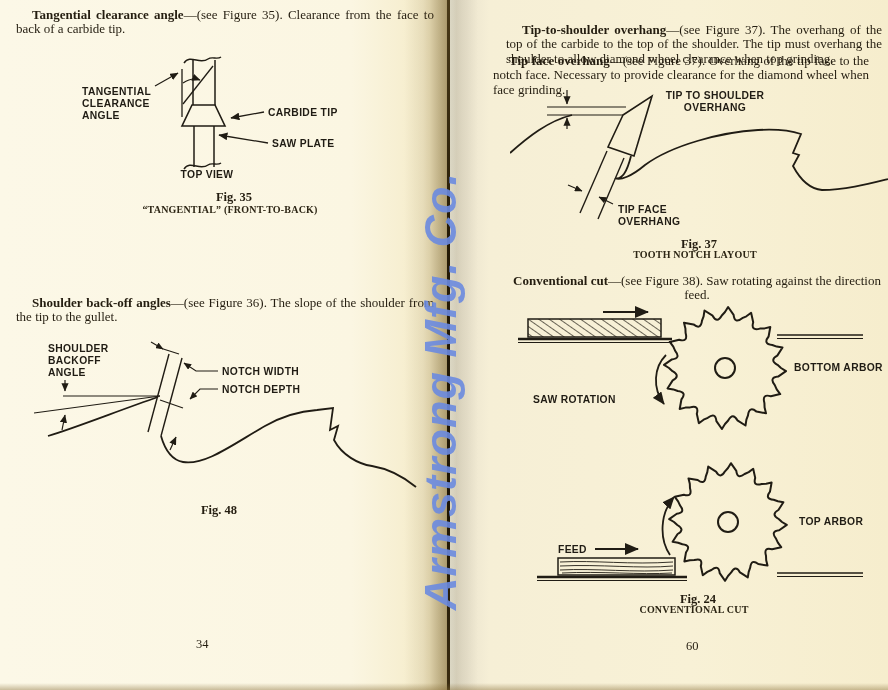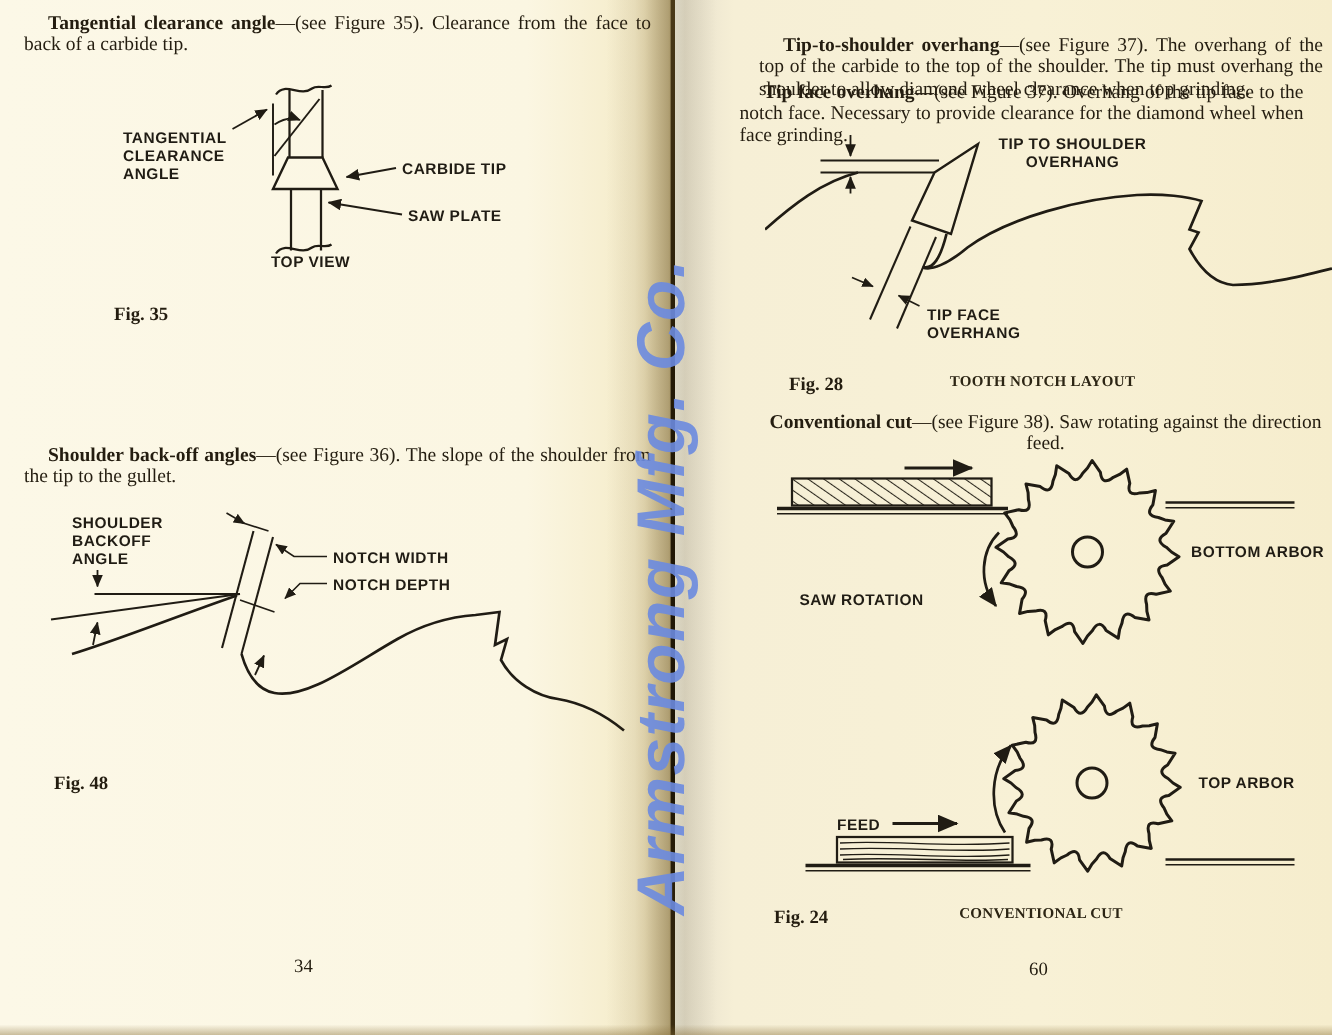--- a/index.html
+++ b/index.html
@@ -15,22 +15,22 @@
   .gutter-shadow-left{position:absolute;left:404px;top:0;width:43px;height:690px;z-index:4;
     background:linear-gradient(90deg,rgba(95,70,25,0),rgba(95,70,25,0.13) 60%,rgba(75,55,18,0.34) 100%);}
   .gutter-shadow-right{position:absolute;left:450px;top:0;width:28px;height:690px;z-index:4;
     background:linear-gradient(90deg,rgba(105,100,80,0.22),rgba(105,100,80,0.10) 45%,rgba(105,100,80,0));}
   .bottom-shadow{position:absolute;left:0;bottom:0;width:888px;height:7px;z-index:6;
     background:linear-gradient(180deg,rgba(125,100,45,0),rgba(130,105,50,0.42));}
   .para{position:absolute;font-size:13px;line-height:14.4px;color:#241d10;
         text-align:justify;margin:0;}
   .para.indent{text-indent:16px;}
   .para b{font-weight:700;}
-  .caption{position:absolute;text-align:left;font-weight:700;font-size:12.5px;
-           color:#241d10;margin:16px;}
+  .caption{position:absolute;text-align:center;font-weight:700;font-size:12.5px;
+           color:#241d10;margin:4px;}
   .subcaption{position:absolute;text-align:center;font-weight:700;font-size:10px;
               letter-spacing:0.2px;color:#2c2514;margin:0;}
   .pagenum{position:absolute;font-size:12.5px;color:#241d10;}
   .figsvg{position:absolute;}
   svg text{font-family:"Liberation Sans",sans-serif;font-weight:700;
            font-size:10.3px;fill:#201c14;letter-spacing:0.35px;}
   .watermark{position:absolute;left:211px;top:360px;width:460px;height:62px;
     transform:rotate(-90deg);z-index:50;
     font-family:"Liberation Sans",sans-serif;font-style:italic;font-weight:700;
     font-size:45px;line-height:62px;letter-spacing:1px;text-align:center;
@@ -66,20 +66,21 @@
     </g>
     <text x="22" y="40">TANGENTIAL</text>
     <text x="22" y="52">CLEARANCE</text>
     <text x="22" y="64">ANGLE</text>
     <text x="208" y="61">CARBIDE TIP</text>
     <text x="212" y="92" letter-spacing="2">SAW PLATE</text>
     <text x="147" y="123" text-anchor="middle" font-size="11">TOP VIEW</text>
   </svg>
 
   <p class="caption" style="left:60px;top:186px;width:340px;">Fig. 35</p>
+  <p class="subcaption" style="left:60px;top:204px;width:340px;">“TANGENTIAL” (FRONT-TO-BACK)</p>
 
   <p class="para indent" style="left:16px;top:296px;width:418px;"><b>Shoulder back-off angles</b><span>—(see Figure 36). The slope of the shoulder from the tip to the gullet.</span></p>
 
   <svg class="figsvg" style="left:20px;top:338px;" width="412" height="160" viewBox="0 0 412 160">
     <defs>
       <marker id="ar36" markerWidth="7" markerHeight="6" refX="6.5" refY="3" orient="auto">
         <path d="M0,0L7,3L0,6Z" fill="#201c14"></path>
       </marker>
     </defs>
     <g stroke="#201c14" stroke-width="1.5" fill="none">
@@ -139,21 +140,21 @@
                C162,60 212,47 248,45 C265,44 282,46 291,49
                L283,68 L289,70 L283,81
                C291,96 301,104 312,105 C335,105 358,99 378,94" stroke-width="1.8"></path>
     </g>
     <text x="205" y="14" text-anchor="middle">TIP TO SHOULDER</text>
     <text x="205" y="26" text-anchor="middle">OVERHANG</text>
     <text x="108" y="128">TIP FACE</text>
     <text x="108" y="140">OVERHANG</text>
   </svg>
 
-  <p class="caption" style="left:60px;top:233px;width:370px;">Fig. 28</p>
+  <p class="caption" style="left:60px;top:233px;width:370px;">Fig. 37</p>
   <p class="subcaption" style="left:60px;top:249px;width:370px;">TOOTH NOTCH LAYOUT</p>
 
   <p class="para" style="left:58px;top:274px;width:378px;text-align:center;"><b>Conventional cut</b><span>—(see Figure 38). Saw rotating against the direction feed.</span></p>
 
   <svg class="figsvg" style="left:50px;top:300px;" width="388" height="152" viewBox="0 0 388 152">
     <defs>
       <marker id="ar38a" markerWidth="7" markerHeight="6" refX="6.5" refY="3" orient="auto">
         <path d="M0,0L7,3L0,6Z" fill="#201c14"></path>
       </marker>
       <pattern id="hatch38" width="6" height="6" patternUnits="userSpaceOnUse" patternTransform="rotate(-55)">

